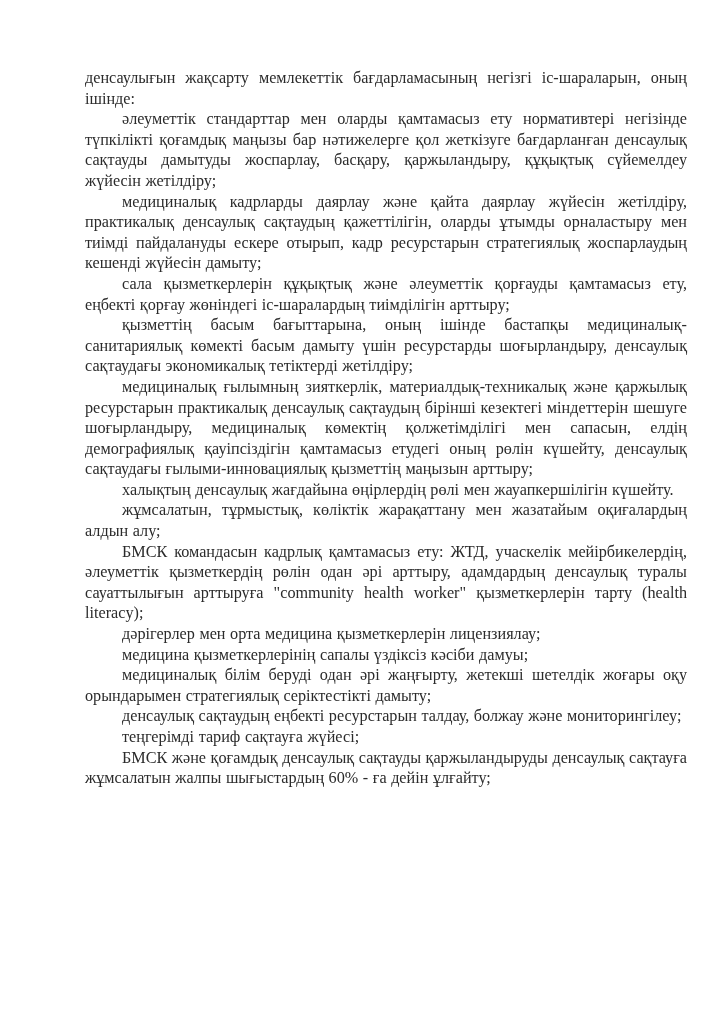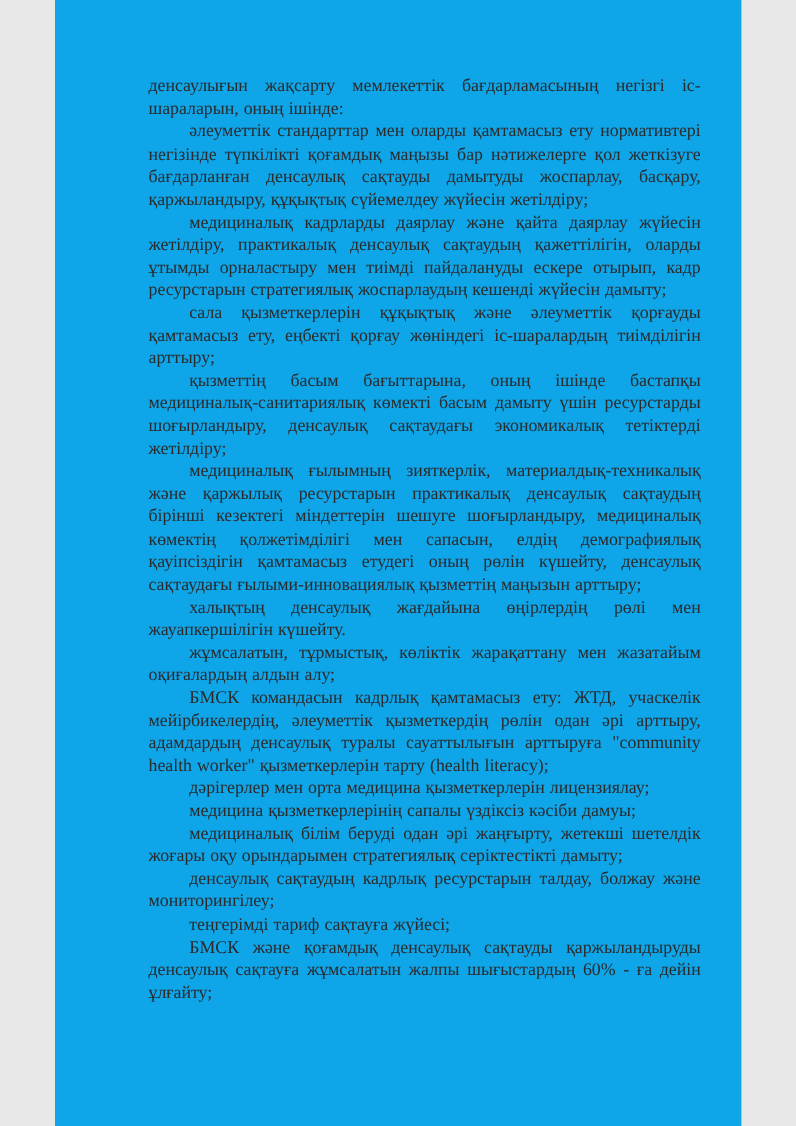--- a/index.html
+++ b/index.html
@@ -2,24 +2,24 @@
 <html><head>
 <meta charset="utf-8">
 <style>
   html, body {
     margin: 0;
     padding: 0;
     background: #e8e8e8;
   }
   .page {
     position: relative;
-    width: 624px;
+    width: 724px;
     height: 1024px;
     margin: 0 auto;
-    background: #0ea5e9;
+    background: #ffffff;
     box-sizing: border-box;
     padding: 68px 37px 40px 85px;
     overflow: hidden;
   }
   .doc-body {
     font-family: "Liberation Serif", "DejaVu Serif", serif;
     font-size: 16.2px;
     line-height: 20.6px;
     color: #2b2b2b;
     text-align: justify;
@@ -44,17 +44,17 @@
     <p class="para">медициналық кадрларды даярлау және қайта даярлау жүйесін жетілдіру, практикалық денсаулық сақтаудың қажеттілігін, оларды ұтымды орналастыру мен тиімді пайдалануды ескере отырып, кадр ресурстарын стратегиялық жоспарлаудың кешенді жүйесін дамыту;</p>
     <p class="para">сала қызметкерлерін құқықтық және әлеуметтік қорғауды қамтамасыз ету, еңбекті қорғау жөніндегі іс-шаралардың тиімділігін арттыру;</p>
     <p class="para">қызметтің басым бағыттарына, оның ішінде бастапқы медициналық-санитариялық көмекті басым дамыту үшін ресурстарды шоғырландыру, денсаулық сақтаудағы экономикалық тетіктерді жетілдіру;</p>
     <p class="para">медициналық ғылымның зияткерлік, материалдық-техникалық және қаржылық ресурстарын практикалық денсаулық сақтаудың бірінші кезектегі міндеттерін шешуге шоғырландыру, медициналық көмектің қолжетімділігі мен сапасын, елдің демографиялық қауіпсіздігін қамтамасыз етудегі оның рөлін күшейту, денсаулық сақтаудағы ғылыми-инновациялық қызметтің маңызын арттыру;</p>
     <p class="para">халықтың денсаулық жағдайына өңірлердің рөлі мен жауапкершілігін күшейту.</p>
     <p class="para">жұмсалатын, тұрмыстық, көліктік жарақаттану мен жазатайым оқиғалардың алдын алу;</p>
     <p class="para">БМСК командасын кадрлық қамтамасыз ету: ЖТД, учаскелік мейірбикелердің, әлеуметтік қызметкердің рөлін одан әрі арттыру, адамдардың денсаулық туралы сауаттылығын арттыруға "community health worker" қызметкерлерін тарту (health literacy);</p>
     <p class="para">дәрігерлер мен орта медицина қызметкерлерін лицензиялау;</p>
     <p class="para">медицина қызметкерлерінің сапалы үздіксіз кәсіби дамуы;</p>
     <p class="para">медициналық білім беруді одан әрі жаңғырту, жетекші шетелдік жоғары оқу орындарымен стратегиялық серіктестікті дамыту;</p>
-    <p class="para">денсаулық сақтаудың кадрлық ресурстарын талдау, болжау және мониторингілеу;</p>
+    <p class="para">денсаулық сақтаудың еңбекті ресурстарын талдау, болжау және мониторингілеу;</p>
     <p class="para">теңгерімді тариф сақтауға жүйесі;</p>
     <p class="para">БМСК және қоғамдық денсаулық сақтауды қаржыландыруды денсаулық сақтауға жұмсалатын жалпы шығыстардың 60% - ға дейін ұлғайту;</p>
   </div>
 </div>
 
 </body></html>

